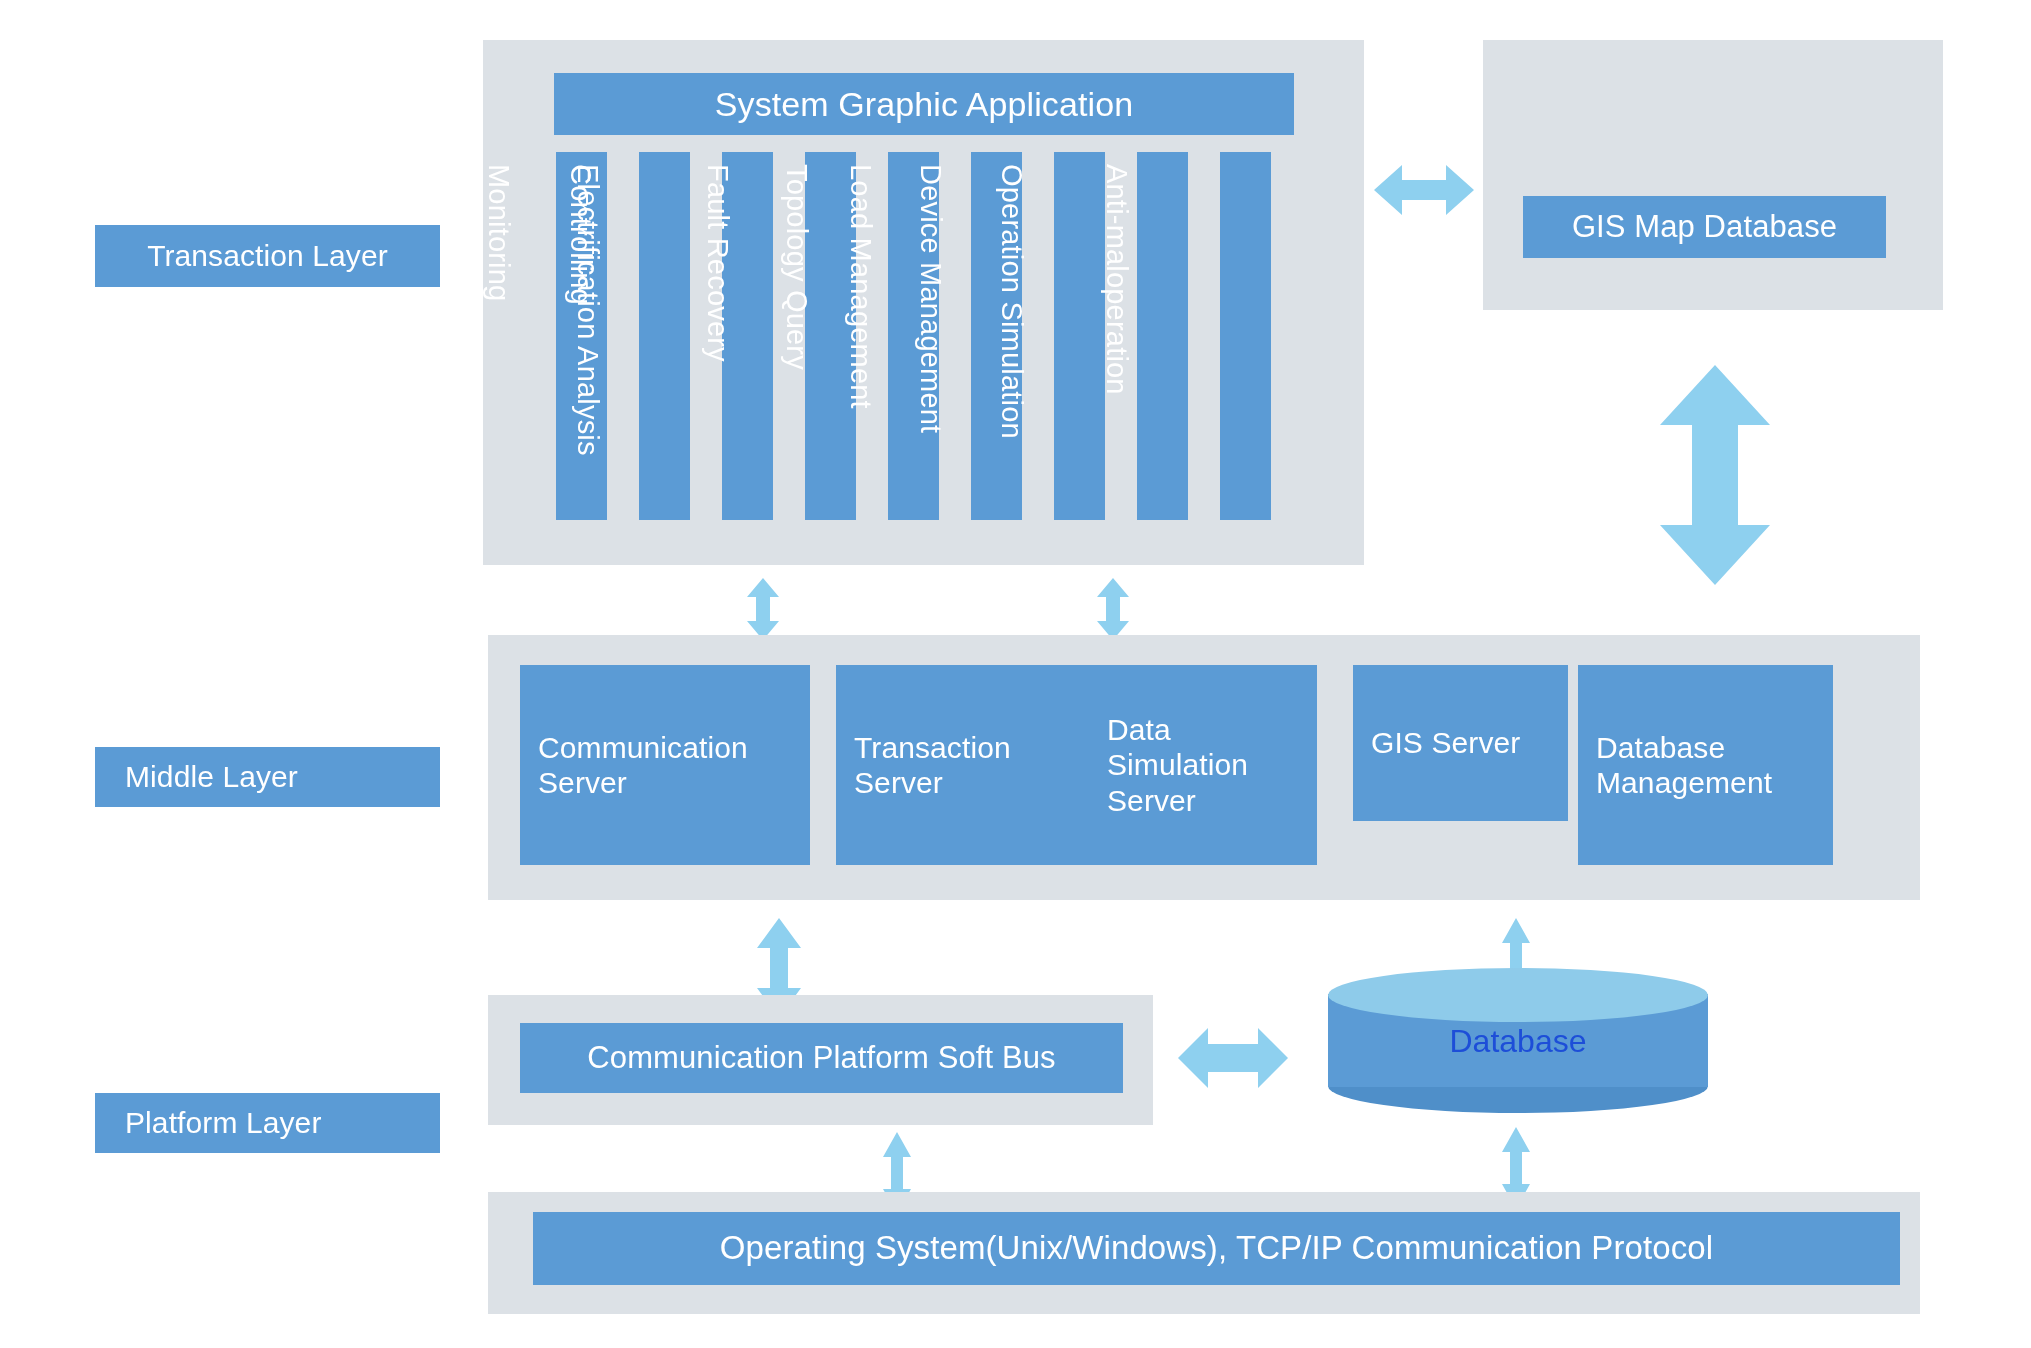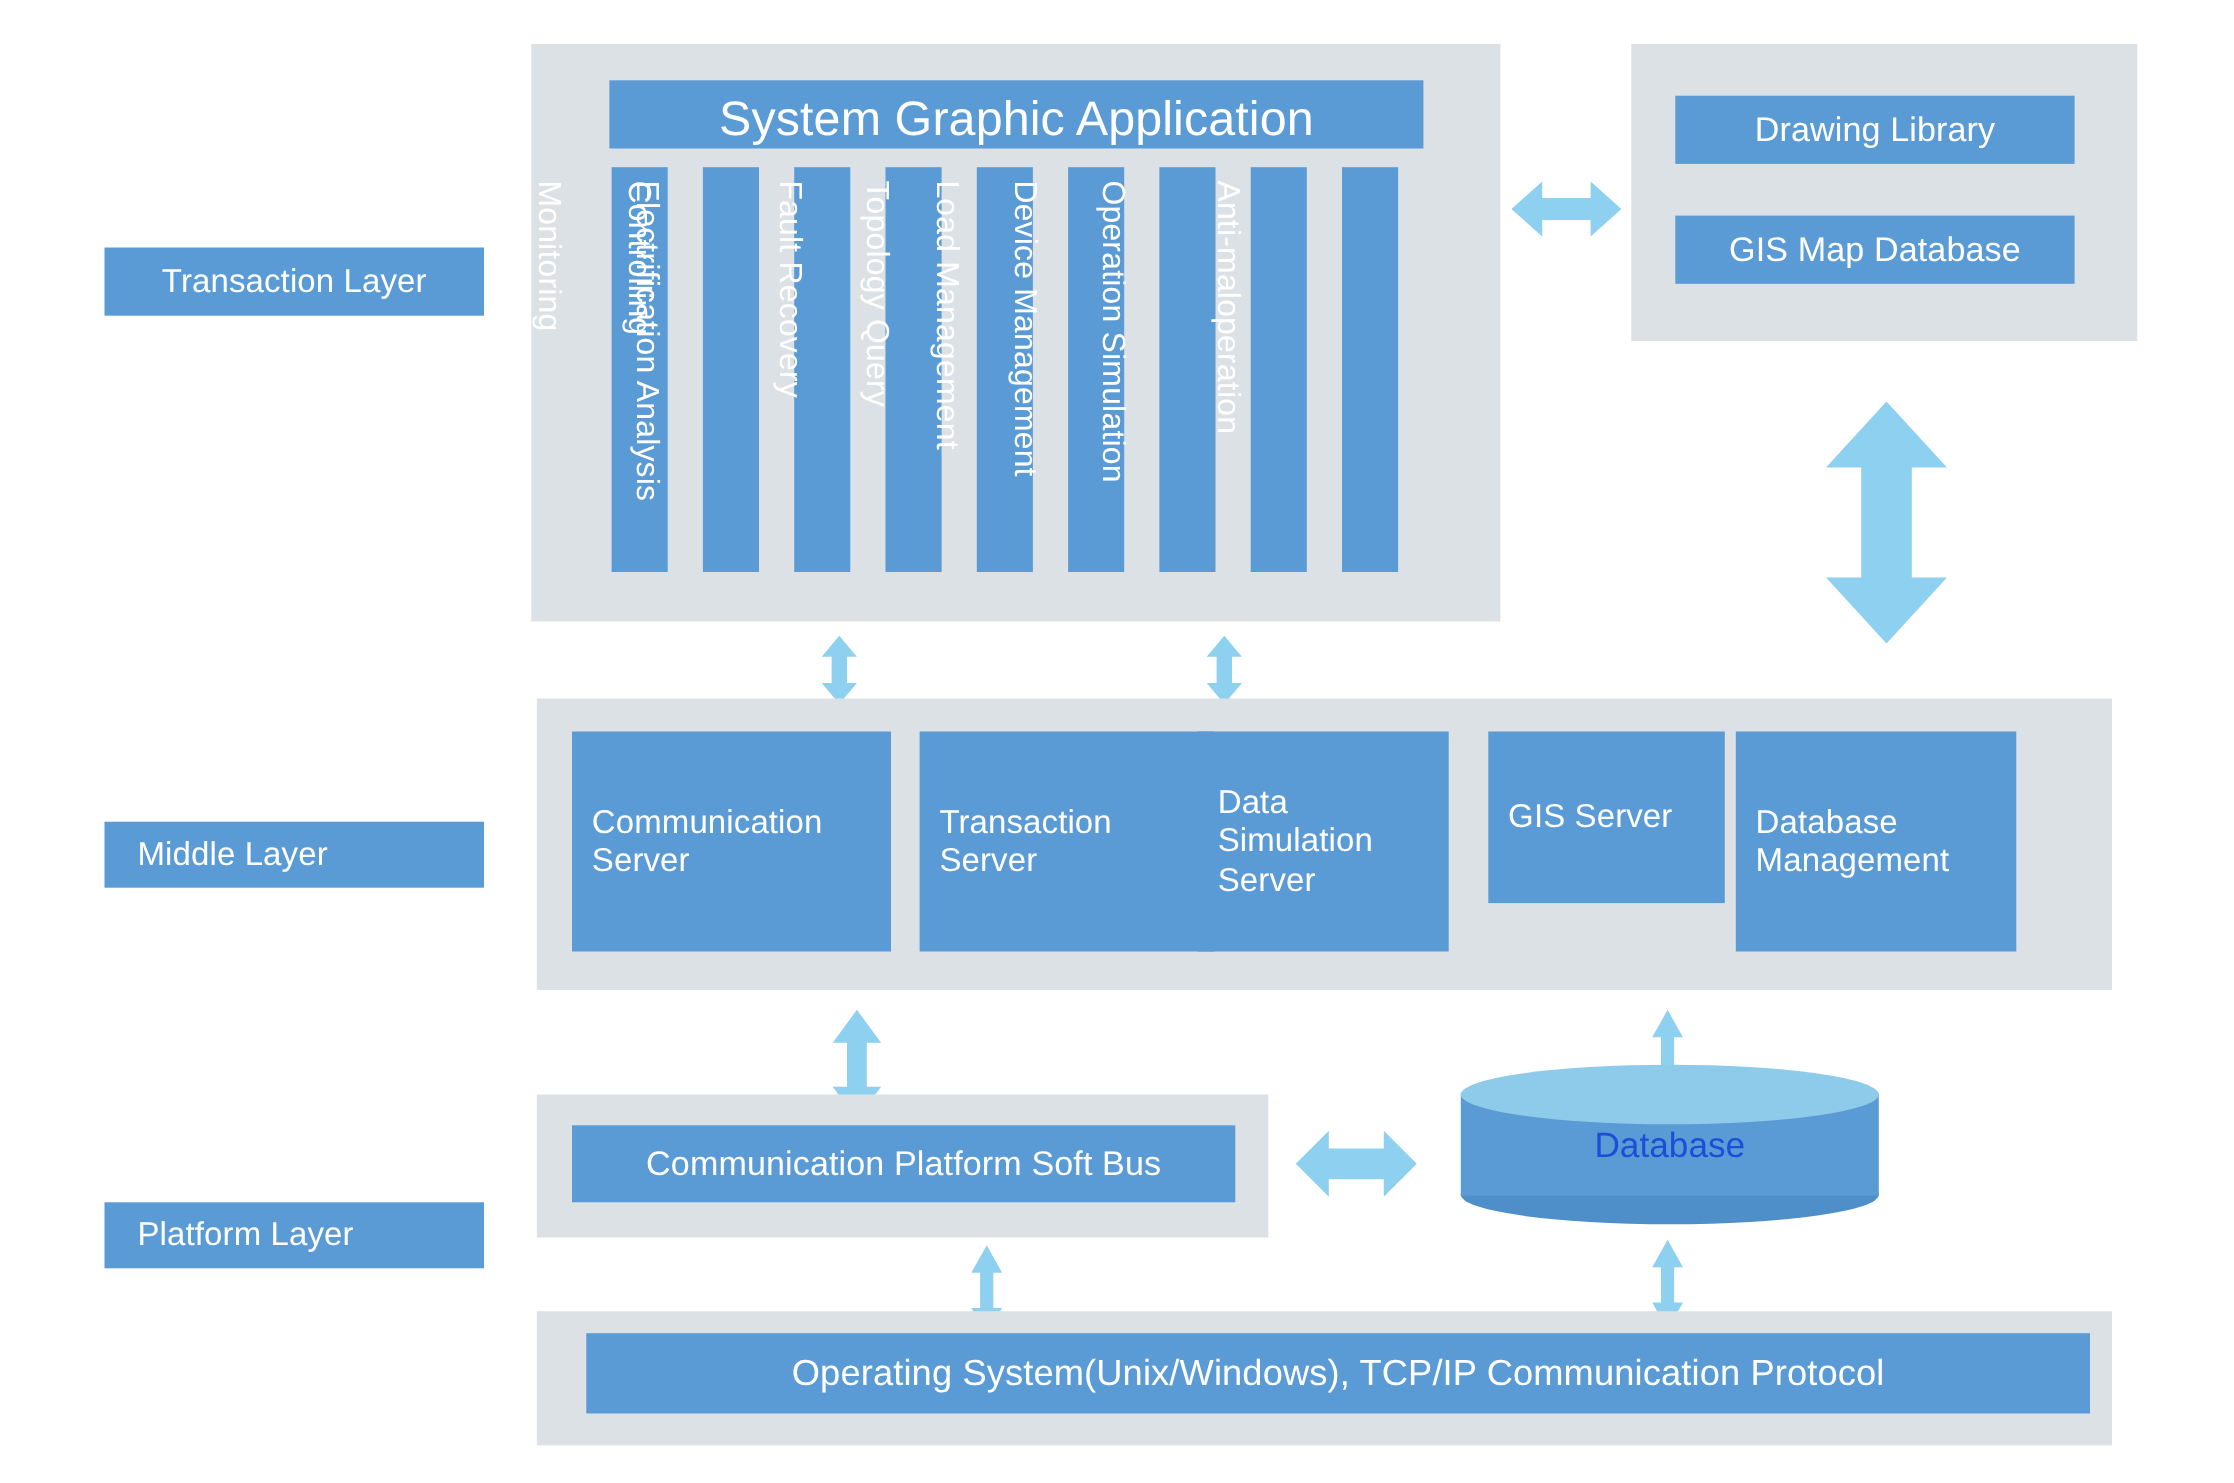--- a/index.html
+++ b/index.html
@@ -27,21 +27,21 @@
     line-height: 1.18;
     font-weight: 400;
     letter-spacing: .1px;
   }
   .bluebox.left { justify-content: flex-start; padding-left: 30px; text-align: left; }
 
   
   .layer-tag { font-size: 30px; }
 
   
-  .app-header { font-size: 44px; align-items: flex-end; }
+  .app-header { font-size: 34px; }
 
   
   .vbar {
     position: absolute;
     background: #5b9bd5;
     color: #fff;
   }
   .vbar span {
     display: block;
     position: absolute;
@@ -136,23 +136,20 @@
   </div>
   <div class="vbar" style="left:1137px; top:152px; width:51px; height:368px;">
     <span>Operation Simulation</span>
   </div>
   <div class="vbar" style="left:1220px; top:152px; width:51px; height:368px;">
     <span>Anti-maloperation</span>
   </div>
 
   <div class="panel" style="left:1483px; top:40px; width:460px; height:270px;"></div>
 
-  <div class="bluebox lib-box" style="left:1523px; top:87px; width:363px; height:62px;">
-    <span>Drawing Library</span>
-  </div>
   <div class="bluebox lib-box" style="left:1523px; top:196px; width:363px; height:62px;">
     <span>GIS Map Database</span>
   </div>
 
   <div class="arrow" style="left:1374px; top:155px; width:100px; height:70px;">
     <svg viewBox="0 0 100 70" preserveAspectRatio="none">
       <polygon points="0,35 28,10 28,25 72,25 72,10 100,35 72,60 72,45 28,45 28,60" fill="#8ed0ef"></polygon>
     </svg>
   </div>
 

